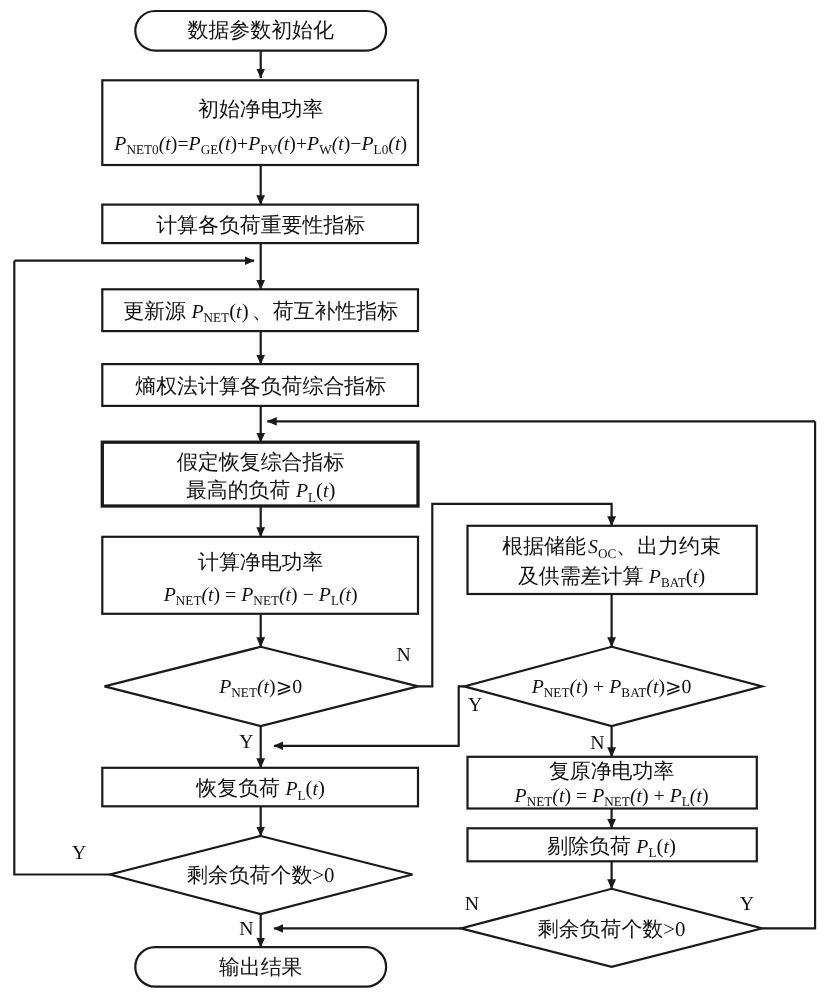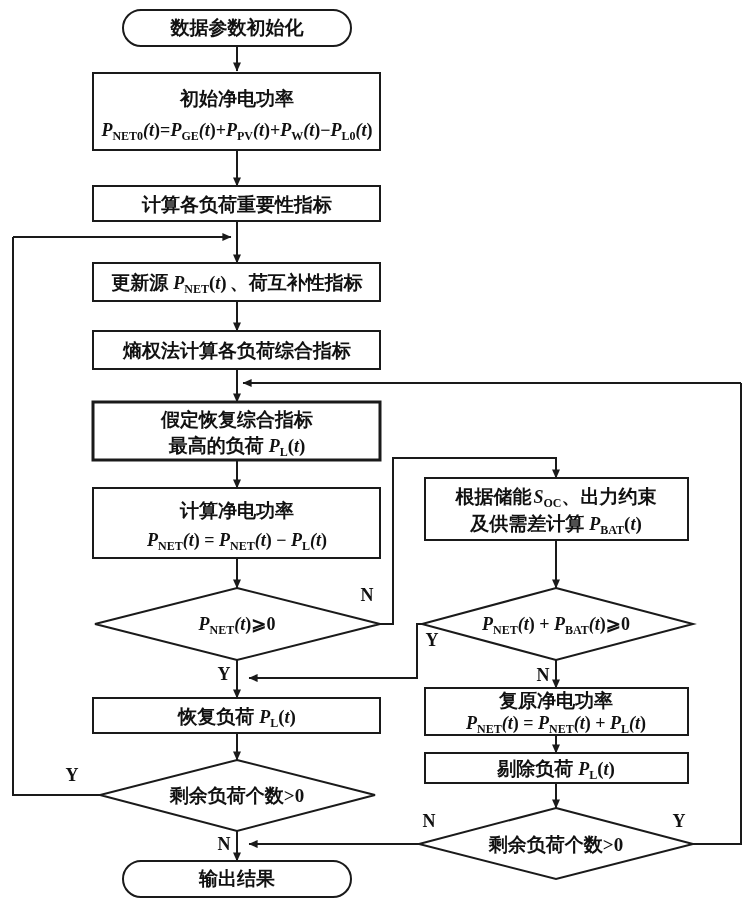--- a/index.html
+++ b/index.html
@@ -1,17 +1,17 @@
 <!DOCTYPE html>
 <html><head>
 <meta charset="utf-8">
 <style>
   html,body{margin:0;padding:0;background:#ffffff;}
   #root{position:relative;width:753px;height:905px;background:#ffffff;
-        font-family:"Liberation Serif", serif;font-weight:bold;}
+        font-family:"Liberation Serif", serif;}
   svg{display:block;}
   .node-txt{font-family:"Liberation Serif","DejaVu Serif",serif;fill:#111;}
   .han{font-family:"Liberation Serif","DejaVu Serif",serif;font-size:19px;}
   .formula{font-family:"Liberation Serif","DejaVu Serif",serif;font-size:18px;font-style:italic;}
   .up{font-style:normal;}
   .sub{font-size:12px;font-style:normal;}
   .yn{font-family:"Liberation Serif","DejaVu Serif",serif;font-size:18px;fill:#111;}
   .shape{fill:#ffffff;stroke:#1a1a1a;}
   .box{stroke-width:2;}
   .boxthick{stroke-width:3;}

